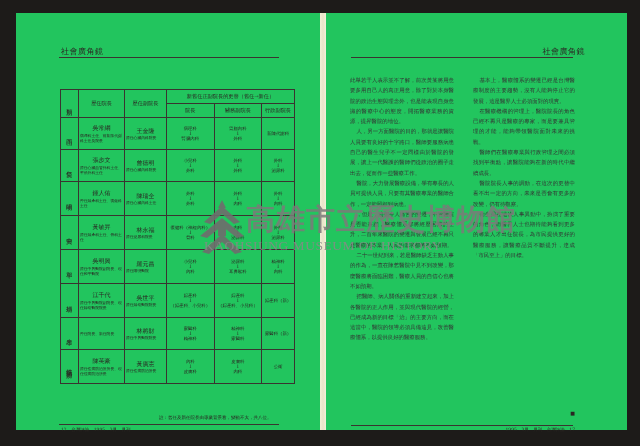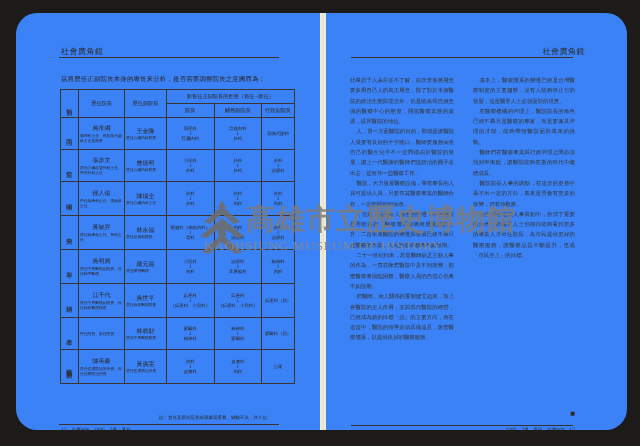--- a/index.html
+++ b/index.html
@@ -1,19 +1,19 @@
 <!DOCTYPE html>
 <html><head>
 <meta charset="utf-8">
 <style>
   * { box-sizing: border-box; margin: 0; padding: 0; }
   html, body { width: 640px; height: 446px; overflow: hidden; background: #1d1b19; }
   body { position: relative; font-family: "DejaVu Serif", "Liberation Serif", serif; color: #2a2622; }
 
-  .spread { position: absolute; left: 16px; top: 13px; width: 611px; height: 417px; background: #3b82f6; border-radius: 21px; }
+  .spread { position: absolute; left: 16px; top: 13px; width: 611px; height: 417px; background: #22c55e; }
   .page-left { position: absolute; left: 0; top: 0; width: 307px; height: 417px; }
   .page-right { position: absolute; left: 307px; top: 0; width: 304px; height: 417px; }
   .gutter { position: absolute; left: 304px; top: 0; width: 6px; height: 417px;
             background: linear-gradient(90deg, #f3efd8, #e9e4c8 50%, #f3efd8); }
 
   .running-head { position: absolute; font-size: 8px; letter-spacing: 0.5px; color: #2a2622; }
   .rh-left { left: 45px; top: 33px; }
   .rh-right { right: 42px; top: 33px; }
   .rule { position: absolute; height: 1px; background: #3a3430; }
   .rule-left-top { left: 43px; top: 44px; width: 220px; }
@@ -51,21 +51,20 @@
 </style>
 </head>
 <body>
 
 <div class="spread">
   <div class="gutter"></div>
 
   <div class="page-left">
     <div class="running-head rh-left">社會廣角鏡</div>
     <div class="rule rule-left-top"></div>
-    <div class="intro">茲將歷任正副院長本身的專長來分析，是否需要調整院長之意圖而為：</div>
 
     <table class="hist">
       <thead>
         <tr>
           <th rowspan="2" class="col-region"><span class="vert">類別</span></th>
           <th rowspan="2" style="width:46px">歷任院長</th>
           <th rowspan="2" style="width:42px">歷任副院長</th>
           <th colspan="3">新舊任正副院長的更替（舊任→新任）</th>
         </tr>
         <tr>

